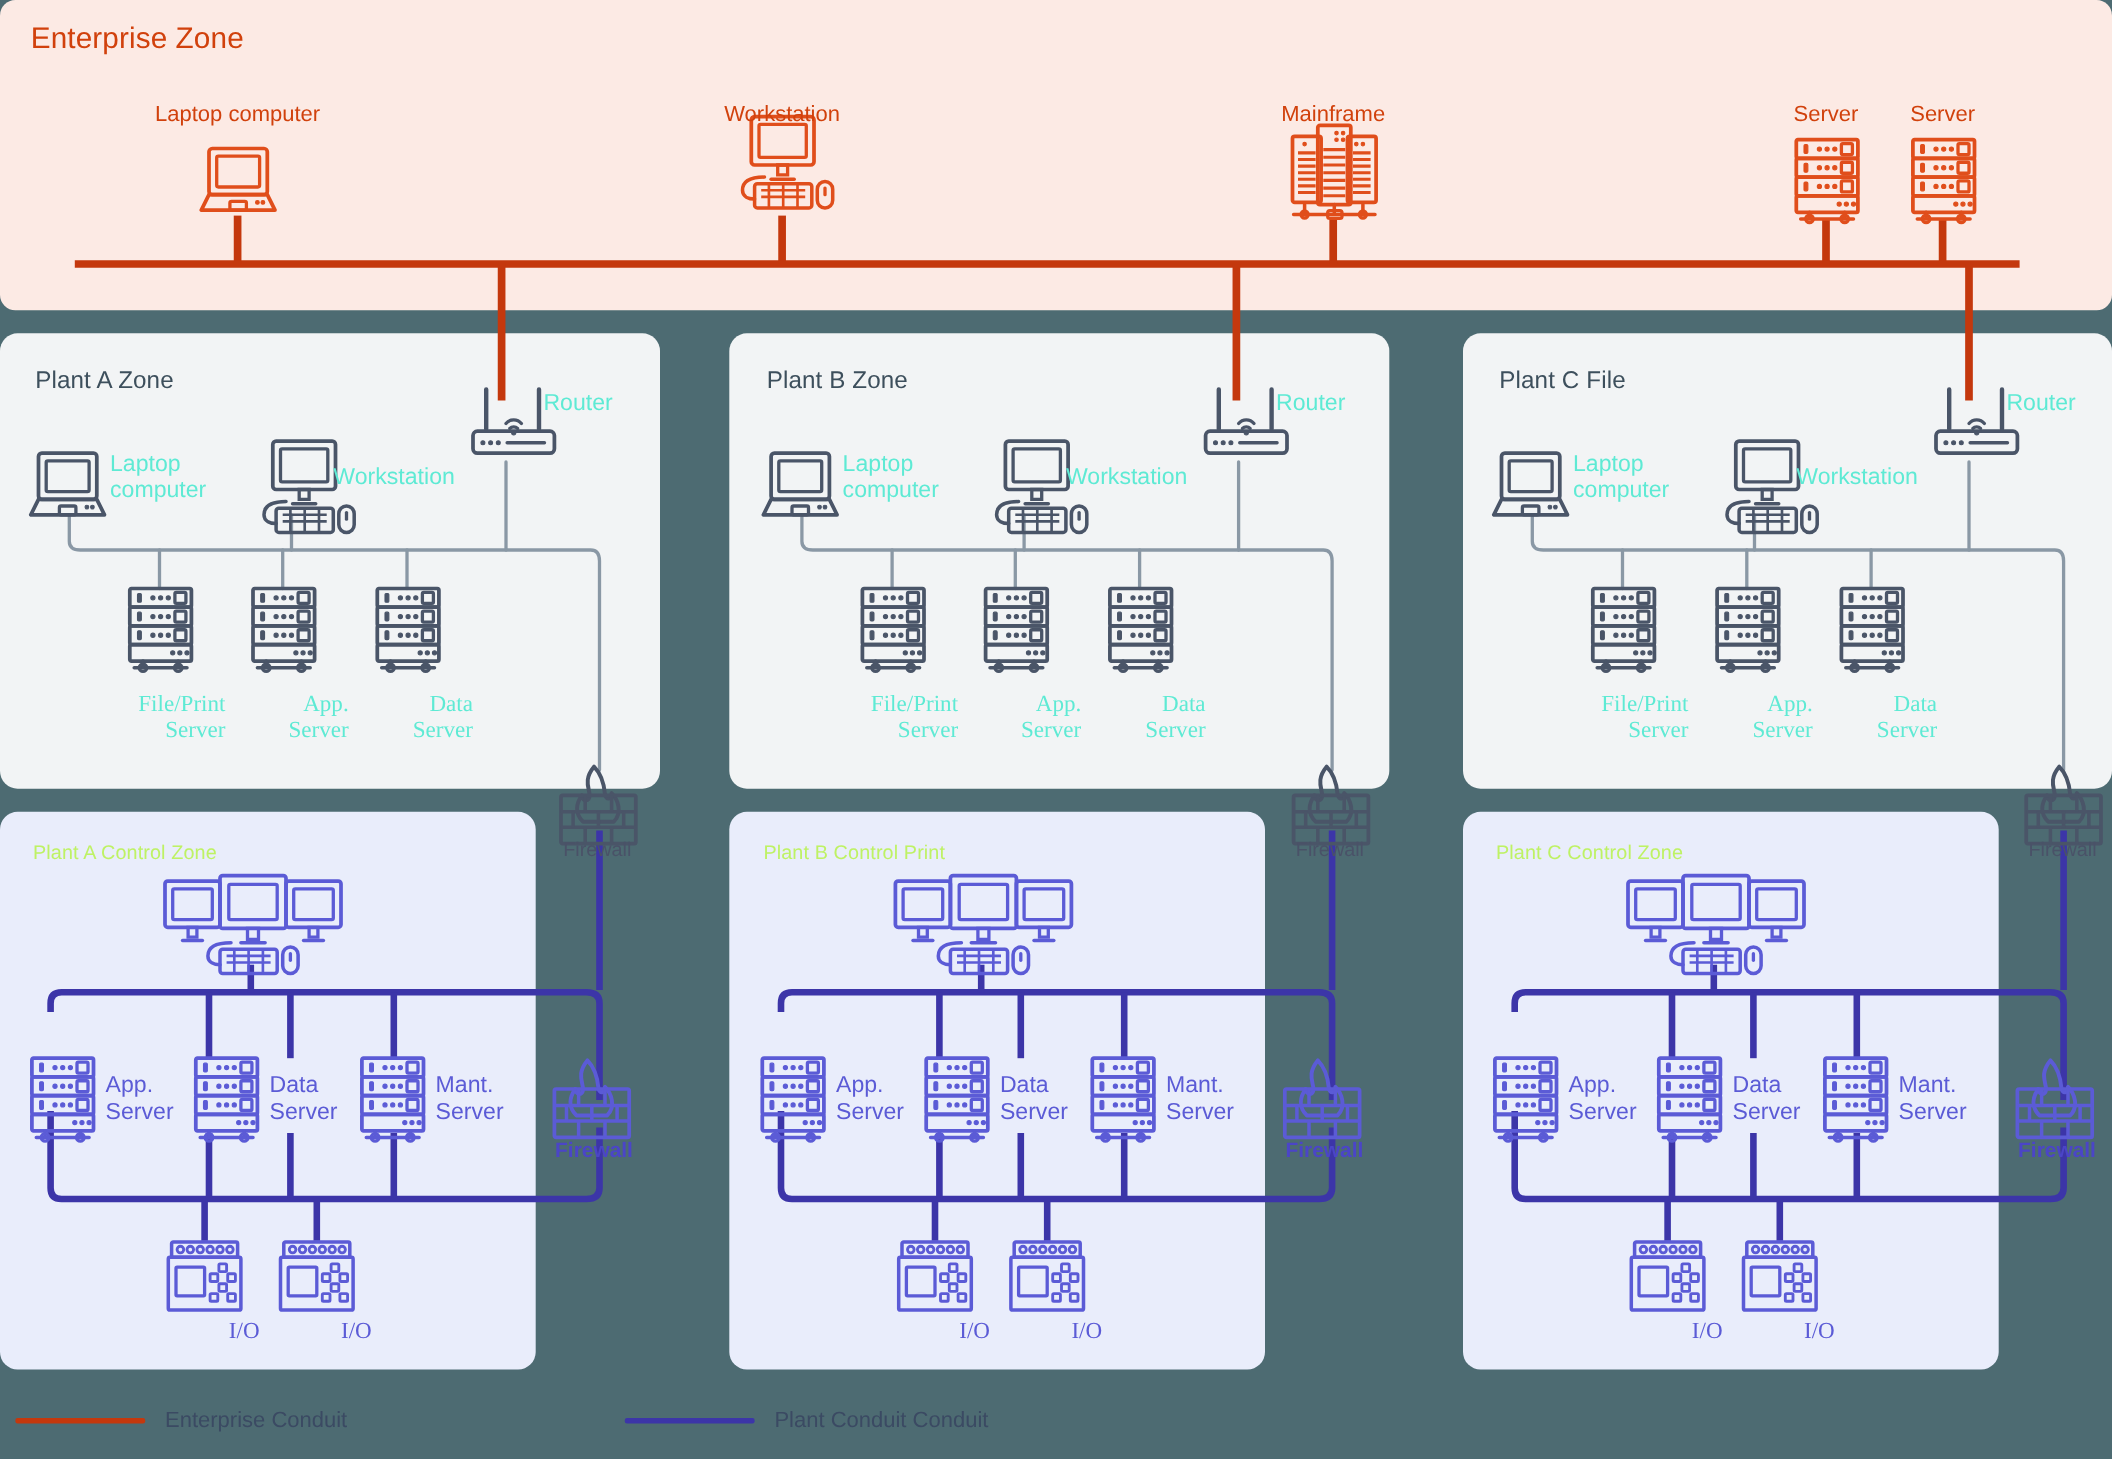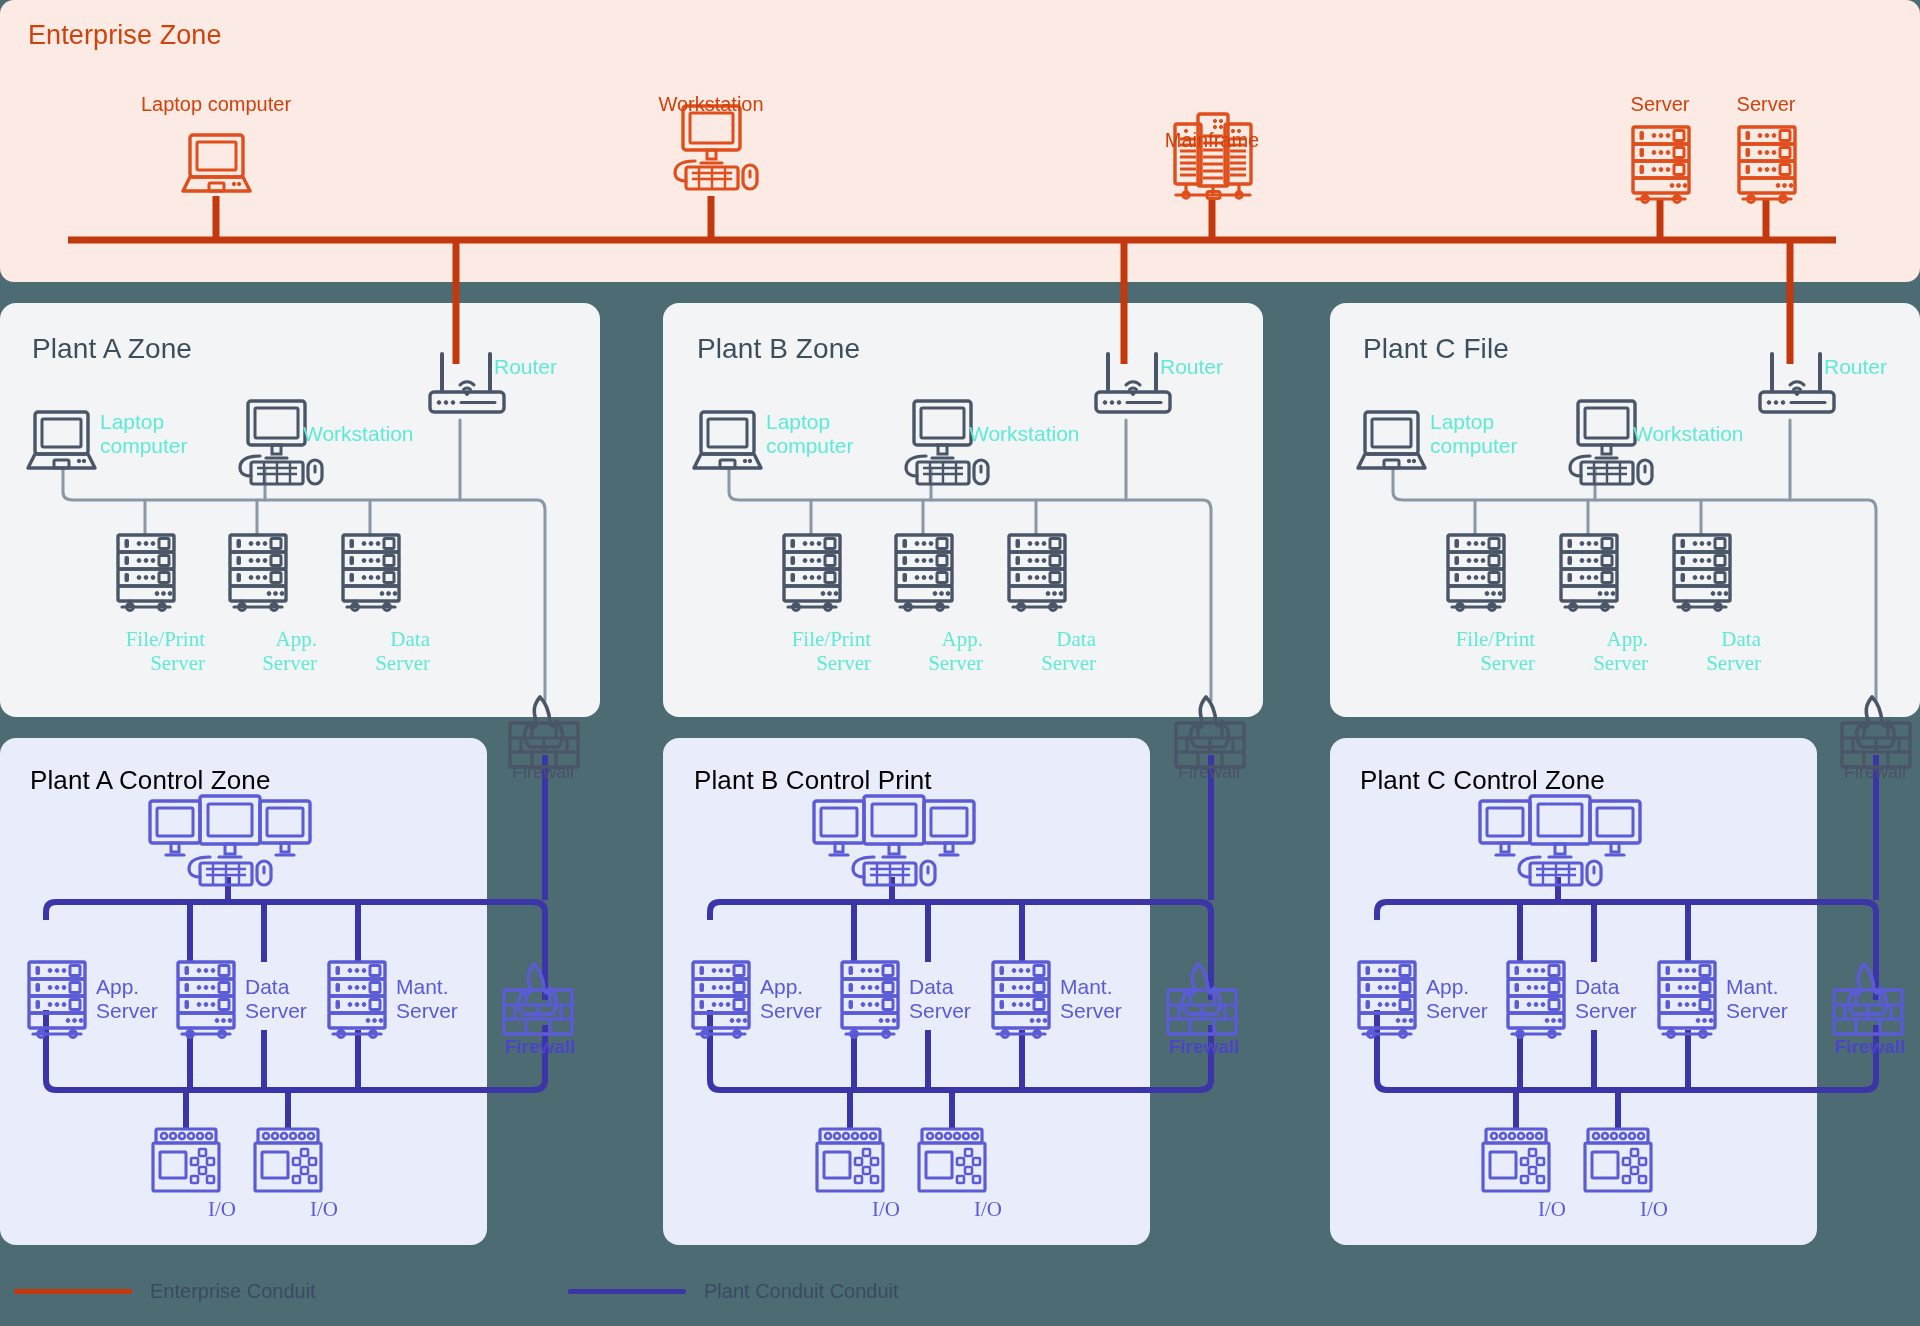--- a/index.html
+++ b/index.html
@@ -24,22 +24,22 @@
   .panel-control{
     position:absolute;background:#e9edfb;border-radius:16px;
   }
 
   
   .zone-title{
     position:absolute;font-weight:normal;letter-spacing:.1px;
     white-space:nowrap;
   }
   .title-ent{color:#d1410c;font-size:27px;left:28px;top:20px;}
-  .title-plant{color:#3d4f5c;font-size:28px;}
-  .title-ctrl{color:#000000;font-size:26px;}
+  .title-plant{color:#3d4f5c;font-size:22px;}
+  .title-ctrl{color:#bef264;font-size:18px;}
 
   
   .lbl{position:absolute;white-space:nowrap;line-height:1.12;}
   .lbl-ent{color:#d1410c;font-size:20px;text-align:center;}
   .lbl-plant{color:#5eead4;font-size:21px;}
   .lbl-ctrl{color:#5b5bd6;font-size:21px;}
   .lbl-fw-dark{color:#4a5268;font-size:18px;text-align:center;}
   .lbl-fw-blue{color:#4b45c7;font-size:19px;font-weight:bold;text-align:center;}
   .ctr{text-align:right;font-family:Liberation Serif, serif;}
 
@@ -347,21 +347,21 @@
       <use href="#firewall" x="1832" y="962"></use>
       <use href="#iomodule" x="1482" y="1127"></use>
       <use href="#iomodule" x="1584" y="1127"></use>
     </g>
   </svg>
 
   <div class="zone-title title-ent">Enterprise Zone</div>
 
   <div class="lbl lbl-ent" style="left:116px;top:93px;width:200px;">Laptop computer</div>
   <div class="lbl lbl-ent" style="left:641px;top:93px;width:140px;">Workstation</div>
-  <div class="lbl lbl-ent" style="left:1142px;top:93px;width:140px;margin-top:36px;">Mainframe</div>
+  <div class="lbl lbl-ent" style="left:1142px;top:93px;width:140px;">Mainframe</div>
   <div class="lbl lbl-ent" style="left:1610px;top:93px;width:100px;">Server</div>
   <div class="lbl lbl-ent" style="left:1716px;top:93px;width:100px;">Server</div>
 
   <div class="zone-title title-plant" style="left:32px;top:333px;">Plant A Zone</div>
   <div class="lbl lbl-plant" style="left:494px;top:355px;">Router</div>
   <div class="lbl lbl-plant" style="left:100px;top:410px;white-space:pre;">Laptop
 computer</div>
   <div class="lbl lbl-plant" style="left:303px;top:422px;">Workstation</div>
   <div class="lbl lbl-plant ctr" style="left:85px;top:628px;width:120px;white-space:pre;">File/Print
 Server</div>

